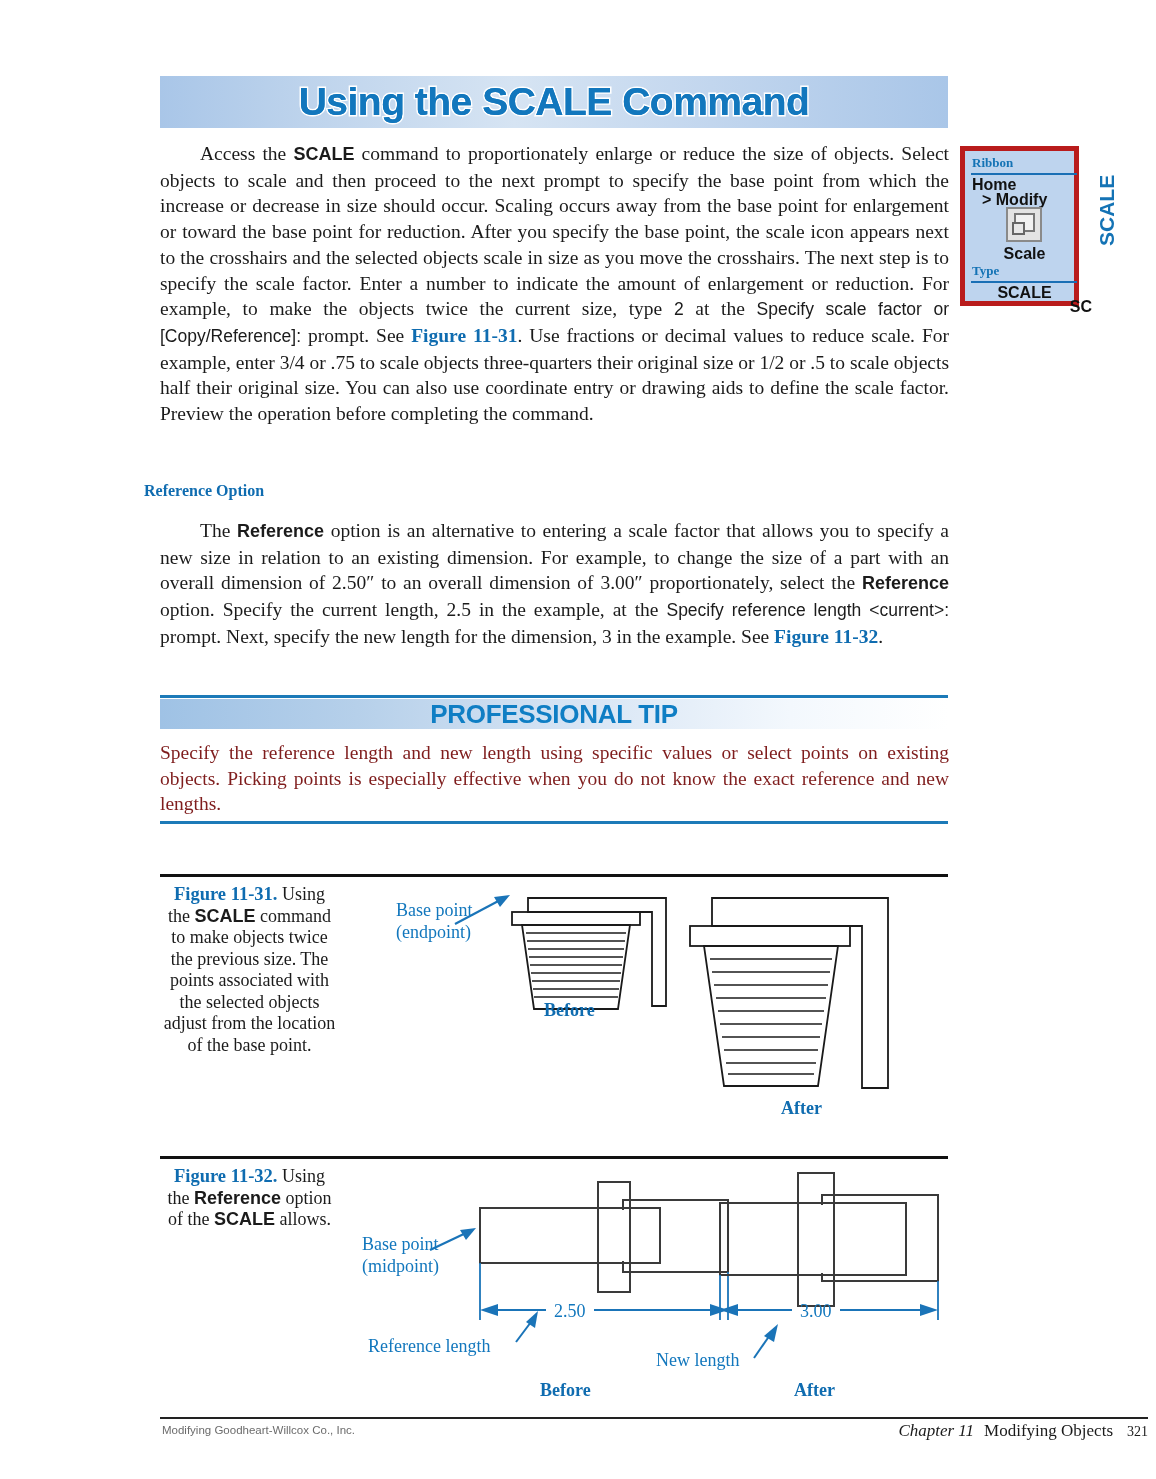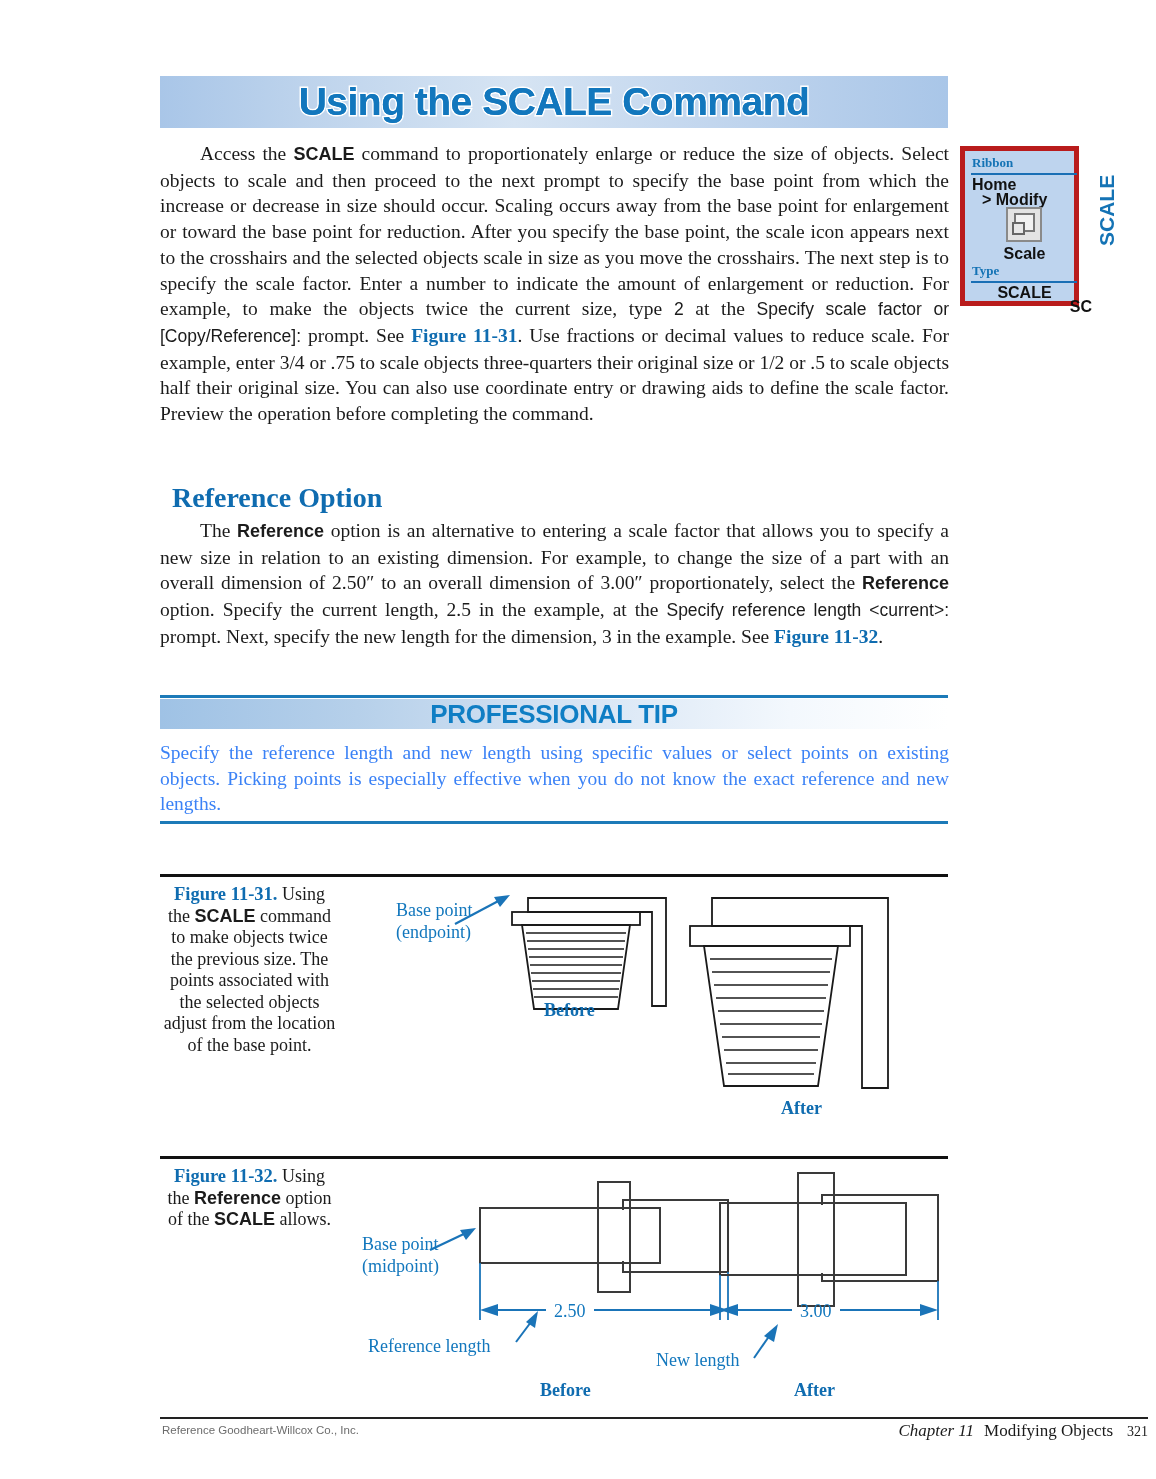--- a/index.html
+++ b/index.html
@@ -68,25 +68,25 @@
   }
   .para1 { top: 141px; width: 789px; }
   .indent { text-indent: 40px; }
   b.sb { font-family: "Liberation Sans", sans-serif; font-weight: bold; font-size: 18px; }
   span.mono { font-family: "Liberation Sans", sans-serif; font-size: 17.5px; }
   span.figref { color: #0f6cb0; font-weight: bold; }
 
   
   .h2 {
     position: absolute;
-    left: 172px;
+    left: 144px;
     top: 482px;
     font-family: "Liberation Serif", serif;
     font-weight: bold;
-    font-size: 28px;
+    font-size: 16px;
     color: #0f6cb0;
   }
   .para2 { top: 518px; width: 789px; }
 
   
   .ribbon-box {
     position: absolute;
     left: 960px;
     top: 146px;
     width: 119px;
@@ -203,21 +203,21 @@
     letter-spacing: -0.3px;
   }
   .tip-body {
     position: absolute;
     left: 160px;
     top: 740px;
     width: 789px;
     font-size: 19.5px;
     line-height: 25.7px;
     text-align: justify;
-    color: #3b82f6;
+    color: #7f1d1d;
   }
   .tip-rule-bot {
     position: absolute;
     left: 160px;
     top: 821px;
     width: 788px;
     height: 3px;
     background: #1c7ab8;
   }
 
@@ -460,16 +460,16 @@
 
   <g>
     <line x1="404" y1="198" x2="422" y2="172" stroke="#1a74b8" stroke-width="2"></line>
     <polygon points="428,164 414,176 424,182" fill="#1a74b8"></polygon>
   </g>
   <text class="blue-lbl" x="306" y="206">New length</text>
   <text class="blue-bold" x="444" y="236">After</text>
 </svg>
 
 <div class="footer-rule"></div>
-<div class="footer-left">Reference Goodheart-Willcox Co., Inc.</div>
+<div class="footer-left">Modifying Goodheart-Willcox Co., Inc.</div>
 <div class="footer-right">
   <span class="chap">Chapter 11</span><span class="mod">Modifying Objects</span><span class="pg">321</span>
 </div>
 
 </body></html>

